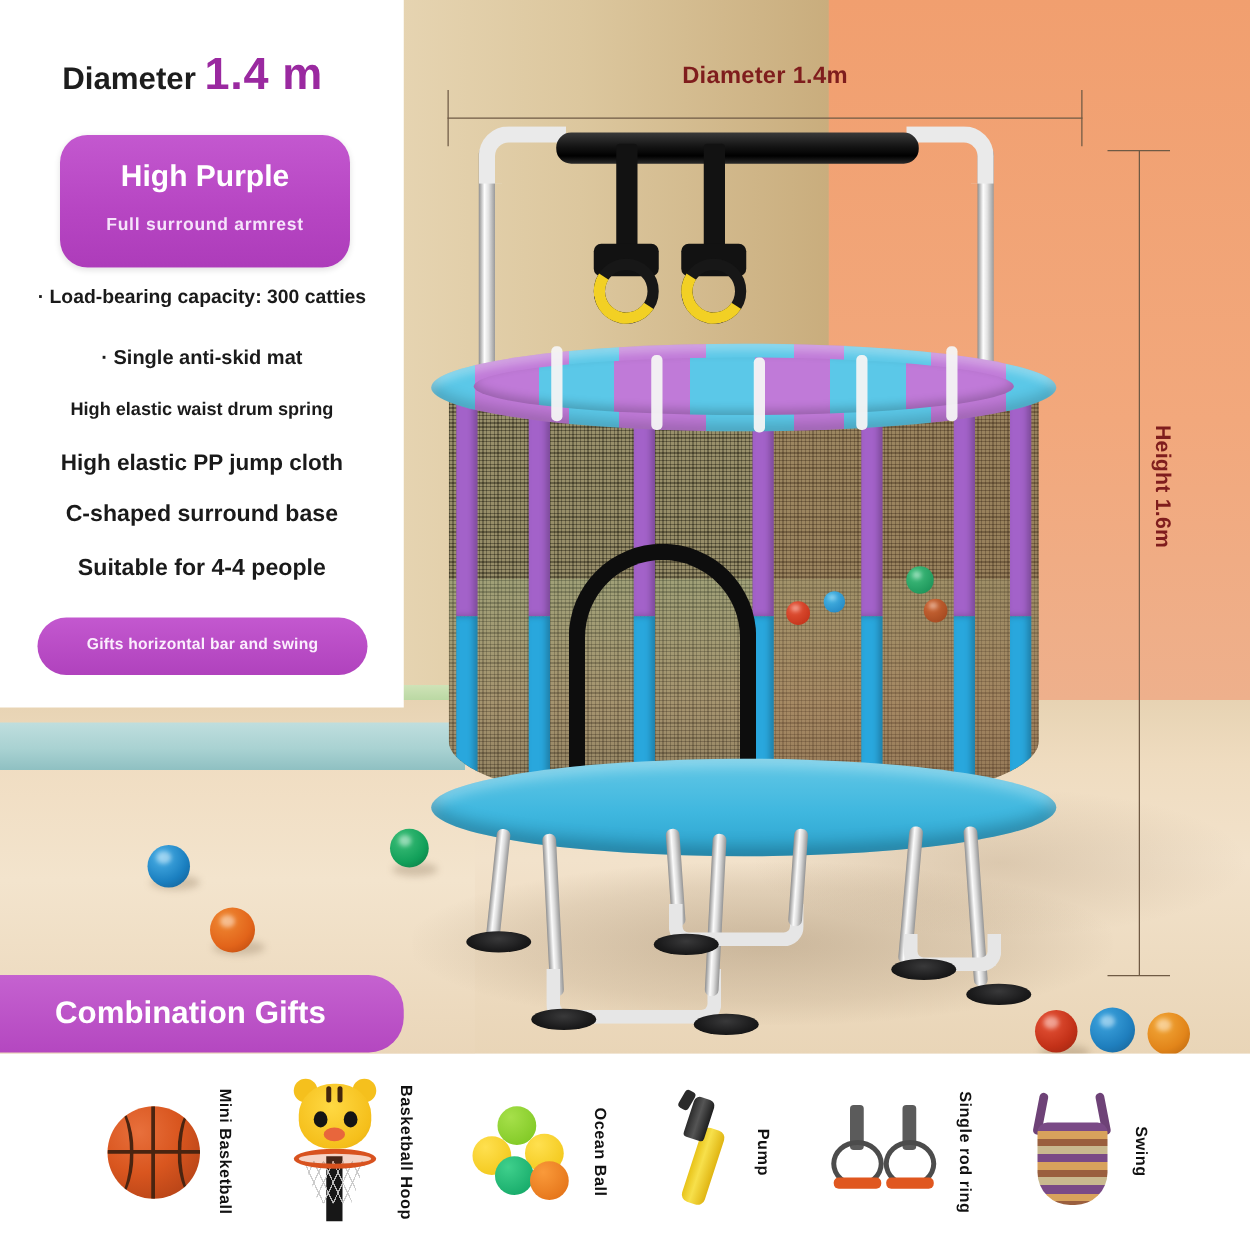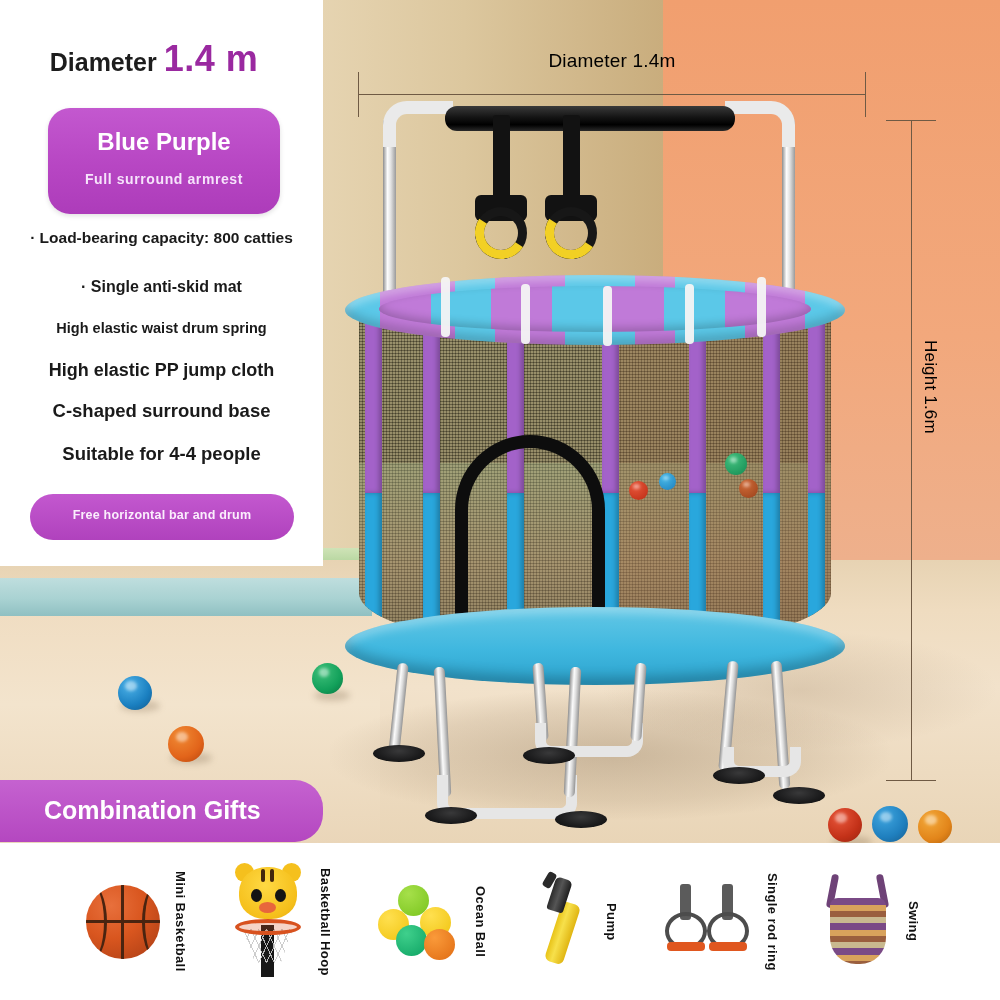--- a/index.html
+++ b/index.html
@@ -99,21 +99,21 @@
     opacity:.85;}
 
   .leg{position:absolute;width:11px;border-radius:5px;
     background:linear-gradient(90deg,#8f8f8f,#fbfbfb 38%,#dcdcdc 62%,#949494);}
   .legc{position:absolute;box-sizing:border-box;border:11px solid #e6e6e6;border-top:none;border-radius:0 0 16px 16px;}
   .foot{position:absolute;width:52px;height:17px;border-radius:50%;
     background:radial-gradient(ellipse at 50% 35%,#39393a 0%,#1b1b1c 60%,#0d0d0d 100%);}
 
   
   .dimline{position:absolute;background:#6f5a44;}
-  .dimlabel{position:absolute;color:#000000;font-weight:normal;letter-spacing:.2px;}
+  .dimlabel{position:absolute;color:#7f1d1d;font-weight:bold;letter-spacing:.2px;}
 
   
   .panel{position:absolute;left:0;top:0;width:323px;height:566px;background:#fff;}
   .title{position:absolute;left:0;top:38px;width:308px;text-align:center;
     font-size:25px;font-weight:bold;color:#1d1d1d;}
   .title b{color:#9a29a0;font-size:36px;letter-spacing:.5px;}
   .pill-main{position:absolute;left:48px;top:108px;width:232px;height:106px;border-radius:22px;
     background:linear-gradient(180deg,#c358cf 0%,#b746c3 55%,#ad3cba 100%);
     box-shadow:0 2px 5px rgba(0,0,0,.12);}
   .pill-main .l1{position:absolute;left:0;top:20px;width:100%;text-align:center;
@@ -303,33 +303,33 @@
     <div class="dimlabel" style="left:920px;top:340px;font-size:17px;writing-mode:vertical-rl;text-orientation:mixed;">Height 1.6m</div>
   </div>
 
   <div class="panel">
     <div class="title">
       <span>Diameter</span>
       <b>1.4 m</b>
     </div>
 
     <div class="pill-main">
-      <div class="l1">Blue Purple</div>
+      <div class="l1">High Purple</div>
       <div class="l2">Full surround armrest</div>
     </div>
 
-    <div class="feat" style="top:228px;font-size:15.5px;line-height:1.28;padding:0 24px;box-sizing:border-box;">· Load-bearing capacity: 800 catties</div>
+    <div class="feat" style="top:228px;font-size:15.5px;line-height:1.28;padding:0 24px;box-sizing:border-box;">· Load-bearing capacity: 300 catties</div>
     <div class="feat" style="top:278px;font-size:16px;">· Single anti-skid mat</div>
     <div class="feat" style="top:320px;font-size:14.5px;">High elastic waist drum spring</div>
     <div class="feat" style="top:360px;font-size:18px;">High elastic PP jump cloth</div>
     <div class="feat" style="top:400px;font-size:18.5px;">C-shaped surround base</div>
     <div class="feat" style="top:443px;font-size:18.5px;">Suitable for 4-4 people</div>
 
     <div class="pill-free">
-      <span>Free horizontal bar and drum</span>
+      <span>Gifts horizontal bar and swing</span>
     </div>
   </div>
 
   <div class="gift-banner">
     <span>Combination Gifts</span>
   </div>
 
   <div class="gifts">
 
     <div class="gift" style="margin-left:86px;">

